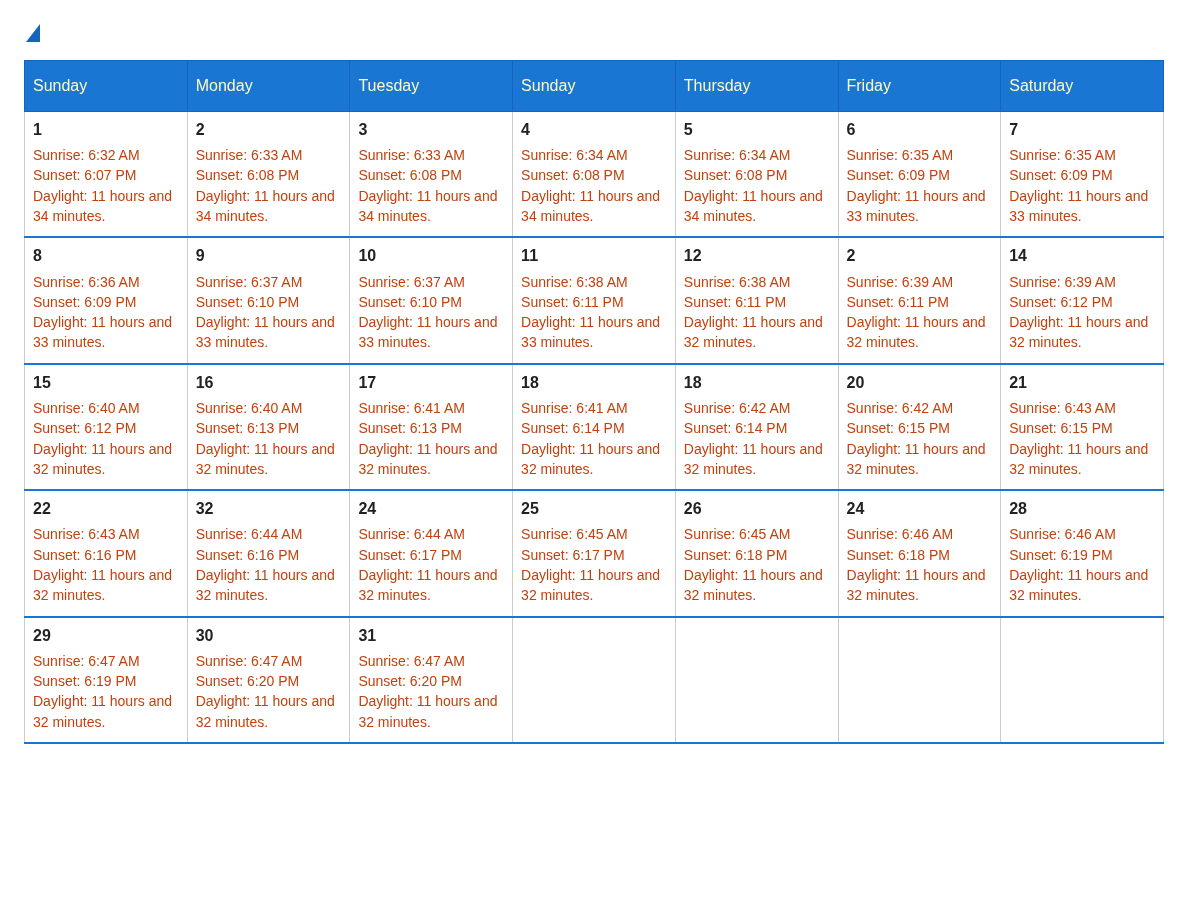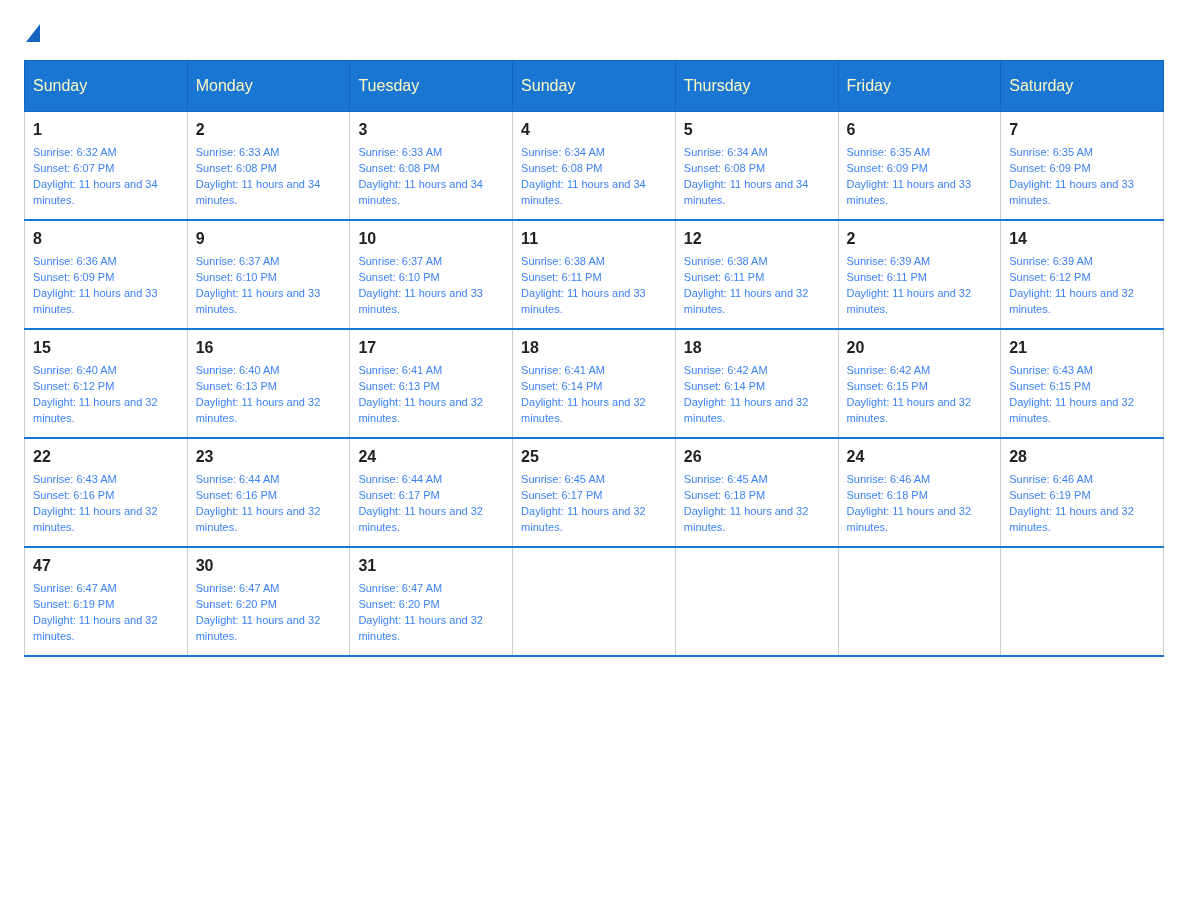--- a/index.html
+++ b/index.html
@@ -87,22 +87,22 @@
       min-height: 100px;
     }
     .calendar-table tbody tr td .day-num {
       font-size: 16px;
       font-weight: bold;
       color: #222;
       display: block;
       margin-bottom: 4px;
     }
     .calendar-table tbody tr td .day-info {
-      font-size: 11px;
-      color: #3b82f6;
+      font-size: 14px;
+      color: #c2410c;
     }
     .calendar-table tbody tr {
       border-bottom: 2px solid #1976D2;
     }
     .empty-cell {
       background: #fff;
     }
   </style>
 </head>
 <body>
@@ -225,21 +225,21 @@
           <span class="day-num">21</span>
           <div class="day-info">Sunrise: 6:43 AM<br>Sunset: 6:15 PM<br>Daylight: 11 hours and 32 minutes.</div>
         </td>
       </tr>
       <tr>
         <td>
           <span class="day-num">22</span>
           <div class="day-info">Sunrise: 6:43 AM<br>Sunset: 6:16 PM<br>Daylight: 11 hours and 32 minutes.</div>
         </td>
         <td>
-          <span class="day-num">23</span>
+          <span class="day-num">32</span>
           <div class="day-info">Sunrise: 6:44 AM<br>Sunset: 6:16 PM<br>Daylight: 11 hours and 32 minutes.</div>
         </td>
         <td>
           <span class="day-num">24</span>
           <div class="day-info">Sunrise: 6:44 AM<br>Sunset: 6:17 PM<br>Daylight: 11 hours and 32 minutes.</div>
         </td>
         <td>
           <span class="day-num">25</span>
           <div class="day-info">Sunrise: 6:45 AM<br>Sunset: 6:17 PM<br>Daylight: 11 hours and 32 minutes.</div>
         </td>
@@ -251,21 +251,21 @@
           <span class="day-num">24</span>
           <div class="day-info">Sunrise: 6:46 AM<br>Sunset: 6:18 PM<br>Daylight: 11 hours and 32 minutes.</div>
         </td>
         <td>
           <span class="day-num">28</span>
           <div class="day-info">Sunrise: 6:46 AM<br>Sunset: 6:19 PM<br>Daylight: 11 hours and 32 minutes.</div>
         </td>
       </tr>
       <tr>
         <td>
-          <span class="day-num">47</span>
+          <span class="day-num">29</span>
           <div class="day-info">Sunrise: 6:47 AM<br>Sunset: 6:19 PM<br>Daylight: 11 hours and 32 minutes.</div>
         </td>
         <td>
           <span class="day-num">30</span>
           <div class="day-info">Sunrise: 6:47 AM<br>Sunset: 6:20 PM<br>Daylight: 11 hours and 32 minutes.</div>
         </td>
         <td>
           <span class="day-num">31</span>
           <div class="day-info">Sunrise: 6:47 AM<br>Sunset: 6:20 PM<br>Daylight: 11 hours and 32 minutes.</div>
         </td>

